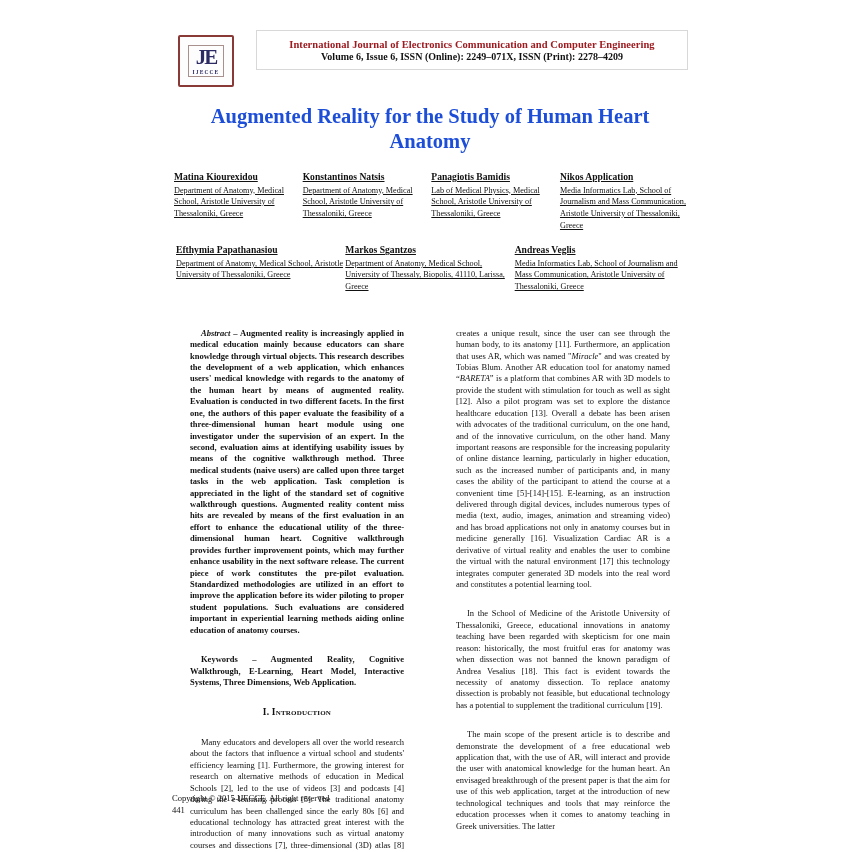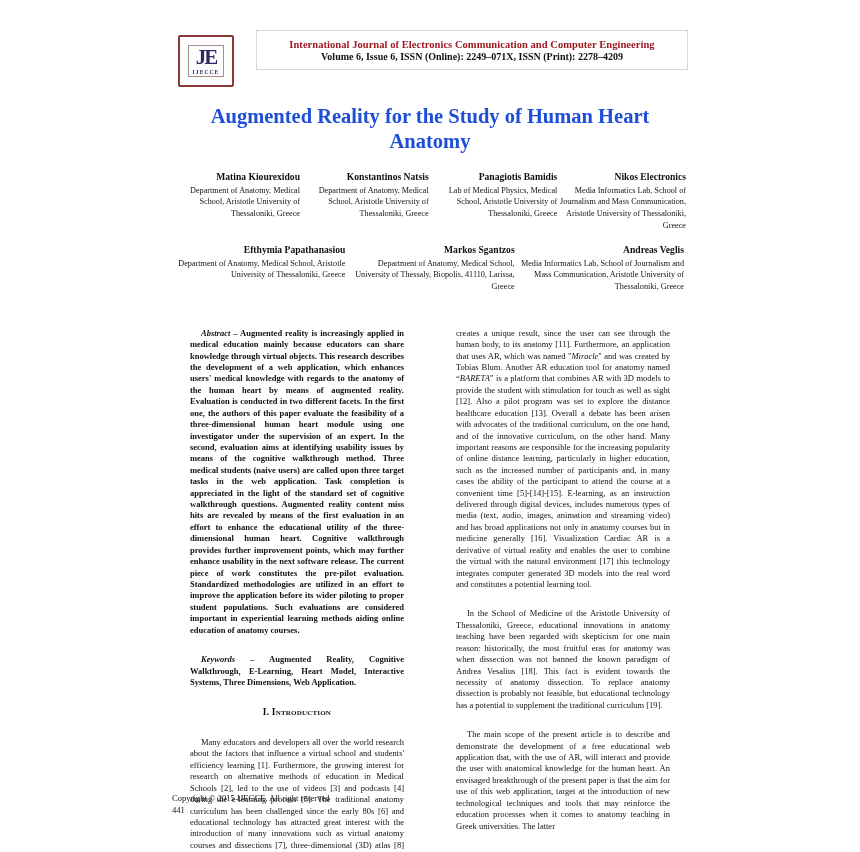--- a/index.html
+++ b/index.html
@@ -116,24 +116,25 @@
     display: flex;
     justify-content: space-between;
     margin-top: 16px;
     padding: 0 2px;
   }
   .authors-row.second {
     margin-top: 12px;
     padding: 0 4px;
   }
   .author {
-    text-align: right;
+    text-align: left;
     font-size: 8.2px;
     line-height: 1.42;
     color: #111;
+    text-decoration: underline;
   }
   .authors-row.first .author { width: 126px; }
   .authors-row.second .author { width: 170px; }
   .author-name {
     font-weight: bold;
     font-size: 9.6px;
     display: block;
     margin-bottom: 1px;
   }
   .author-aff { display: block; }
@@ -161,21 +162,20 @@
     font-style: italic;
     font-weight: bold;
   }
   .keywords-p {
     font-weight: bold;
     text-indent: 11px;
     margin-top: 9px !important;
     text-align: justify;
   }
   .keywords-p .lead {
-    font-style: italic;
     font-weight: bold;
   }
   .section-head {
     text-align: center;
     font-size: 9.4px;
     font-weight: bold;
     margin-top: 2px;
     margin-bottom: 7px;
     font-variant: small-caps;
     letter-spacing: 0.2px;
@@ -227,21 +227,21 @@
       </div>
       <div class="author">
         <span class="author-name">Konstantinos Natsis</span>
         <span class="author-aff">Department of Anatomy, Medical School, Aristotle University of Thessaloniki, Greece</span>
       </div>
       <div class="author">
         <span class="author-name">Panagiotis Bamidis</span>
         <span class="author-aff">Lab of Medical Physics, Medical School, Aristotle University of Thessaloniki, Greece</span>
       </div>
       <div class="author">
-        <span class="author-name">Nikos Electronics</span>
+        <span class="author-name">Nikos Application</span>
         <span class="author-aff">Media Informatics Lab, School of Journalism and Mass Communication, Aristotle University of Thessaloniki, Greece</span>
       </div>
     </div>
 
     <div class="authors-row second">
       <div class="author">
         <span class="author-name">Efthymia Papathanasiou</span>
         <span class="author-aff">Department of Anatomy, Medical School, Aristotle University of Thessaloniki, Greece</span>
       </div>
       <div class="author">

